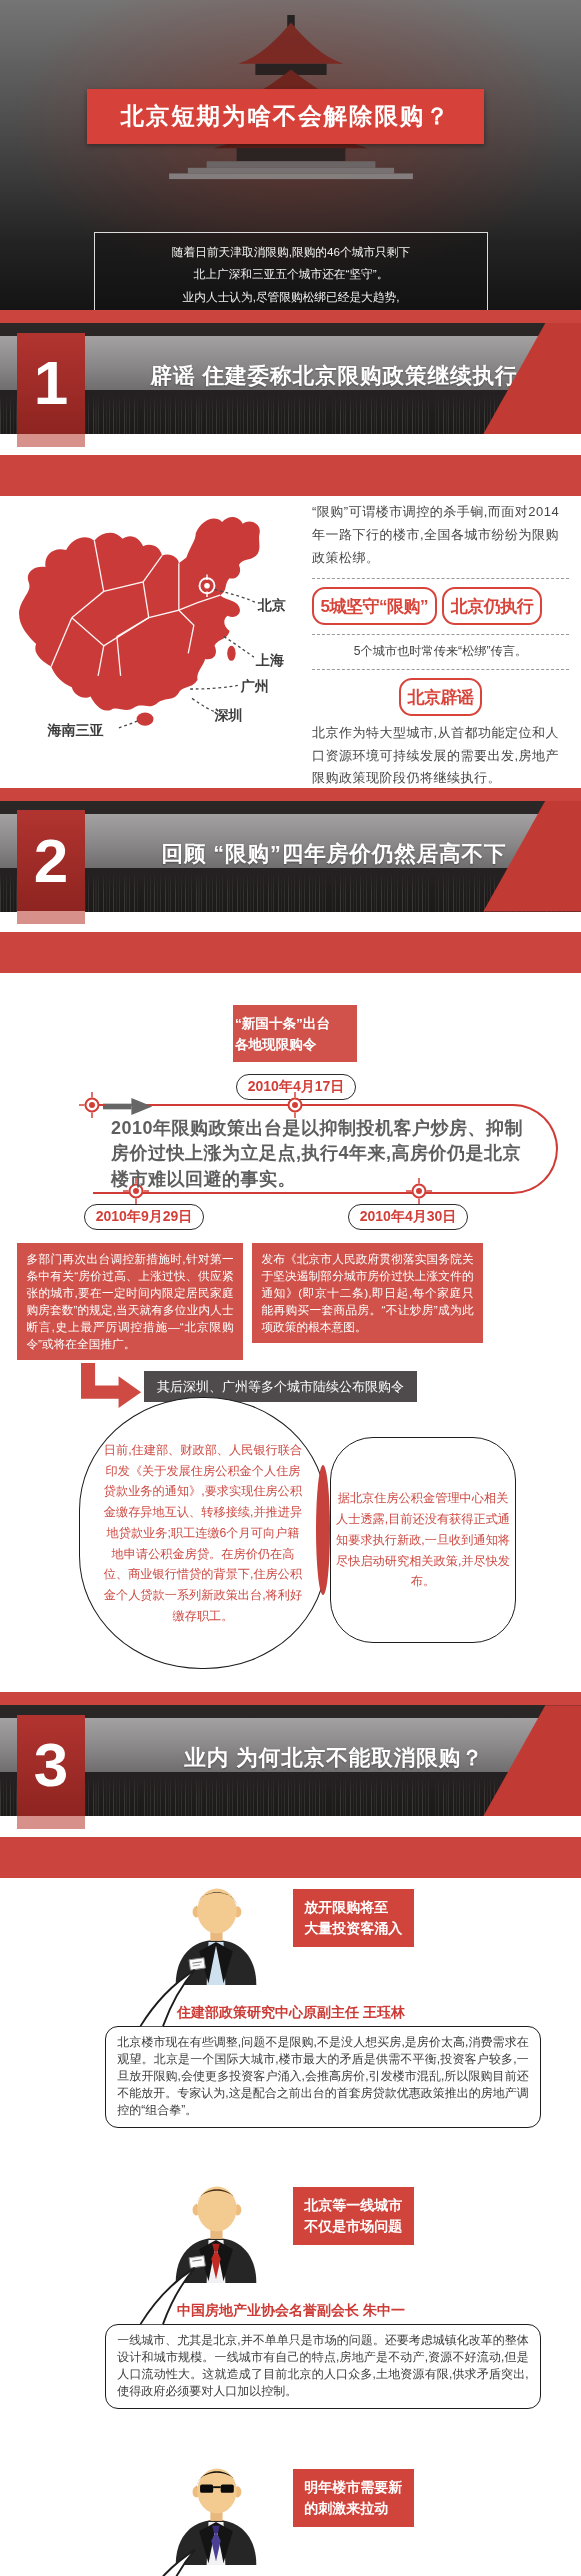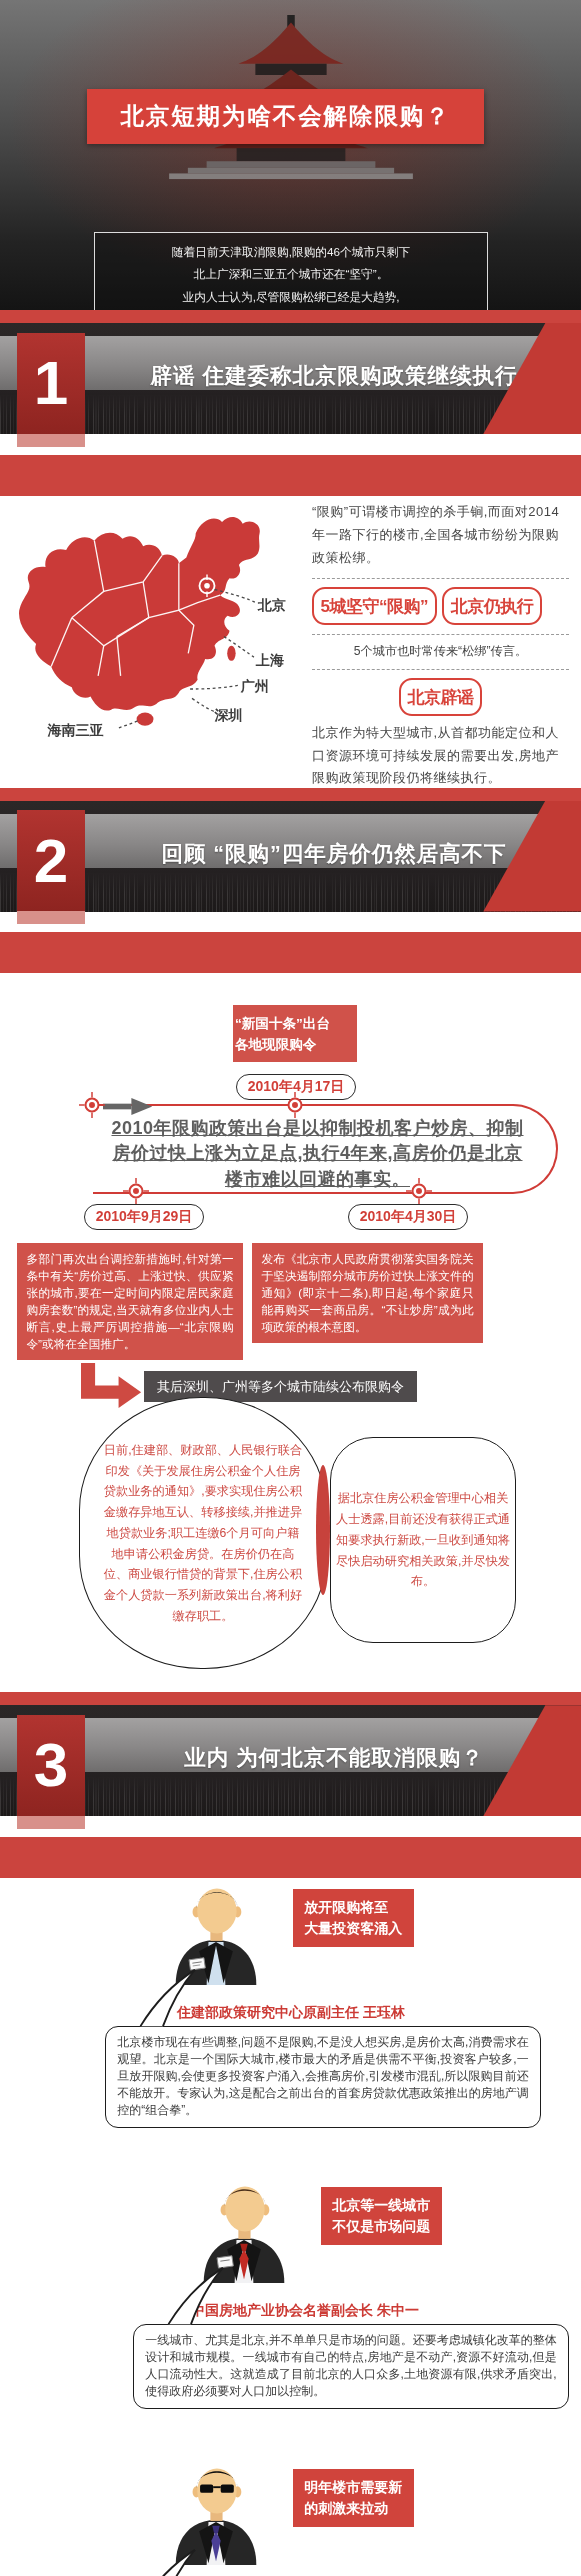--- a/index.html
+++ b/index.html
@@ -70,39 +70,39 @@
   .pill-top{left:236px;top:101px;}
   .pill-left{left:84px;top:231px;}
   .pill-right{left:348px;top:231px;}
   .tl-c{position:absolute;left:93px;right:24.4px;top:131px;height:86px;
     border:2.8px solid #d03b36;border-left:none;border-radius:0 53px 53px 0;}
   .xh{position:absolute;width:26px;height:26px;}
   .xh-start{left:79px;top:119px;} .xh-mid{left:282px;top:119px;}
   .xh-bl{left:123px;top:205px;} .xh-br{left:406px;top:205px;}
   .gray-arrow{position:absolute;left:103px;top:124px;}
   .statement{position:absolute;left:111px;right:58px;top:143px;
-    font-weight:bold;color:#5e5e5e;font-size:18px;line-height:1.4;text-align:center;letter-spacing:0.5px;text-decoration:underline;}
+    font-weight:bold;color:#5e5e5e;font-size:18px;line-height:1.4;letter-spacing:0.5px;}
   .pbox{position:absolute;background:#d0524a;color:#fff;font-size:11.7px;line-height:1.45;
     padding:7.5px 9.4px;box-sizing:border-box;text-align:justify;}
   .pbox-left{left:17px;top:270px;width:226px;}
   .pbox-right{left:252px;top:270px;width:231px;}
   .l-arrow{position:absolute;left:81px;top:390px;}
   .followup{position:absolute;left:144px;top:398px;background:#4f4b4c;color:#fff;
     font-size:13px;padding:6.6px 13px;}
   .blob{position:absolute;background:#fff;border:1.9px solid #1d1d1d;display:flex;align-items:center;
     color:#cd4a43;font-size:12.2px;line-height:1.7;text-align:center;box-sizing:border-box;}
   .blob-left{left:79px;top:424px;width:248px;height:272px;border-radius:122px / 113px;padding:0 22.5px;}
   .blob-right{left:330px;top:464px;width:186px;height:206px;border-radius:43px;padding:0 5px;}
   .lens{position:absolute;left:316px;top:492px;width:14px;height:130px;background:#c7423c;
     border-radius:50%;z-index:2;}
 
   
   .s3-body{background:#fff;}
   .expert{position:relative;}
-  .e1{height:298px;} .e2{height:282px;margin-left:28px;} .e3{height:261px;}
+  .e1{height:298px;} .e2{height:282px;} .e3{height:261px;}
   .avatar{position:absolute;left:169px;top:1.9px;}
   .tag{position:absolute;left:293px;top:11.3px;background:#d0443c;color:#fff;
     font-size:14px;font-weight:bold;line-height:1.55;padding:7.5px 11.3px;white-space:pre-line;}
   .ename{position:absolute;left:0;right:0;top:126px;text-align:center;
     color:#cc3b35;font-size:14px;font-weight:bold;}
   .tail{position:absolute;left:133px;top:90px;z-index:3;}
   .quote{position:absolute;left:105px;top:148px;width:436px;box-sizing:border-box;
     background:#fff;border:1.9px solid #1d1d1d;border-radius:13px;padding:7.5px 11.3px;
     font-size:12px;line-height:1.42;color:#3b3b3b;text-align:justify;z-index:1;}
   .map-label{font-size:15px;font-weight:bold;fill:#3d3d3d;}

